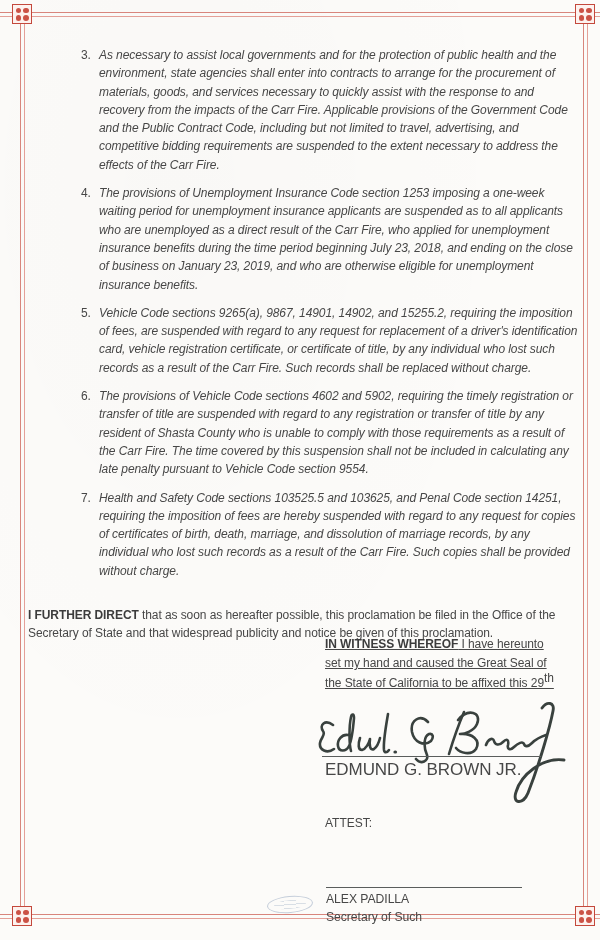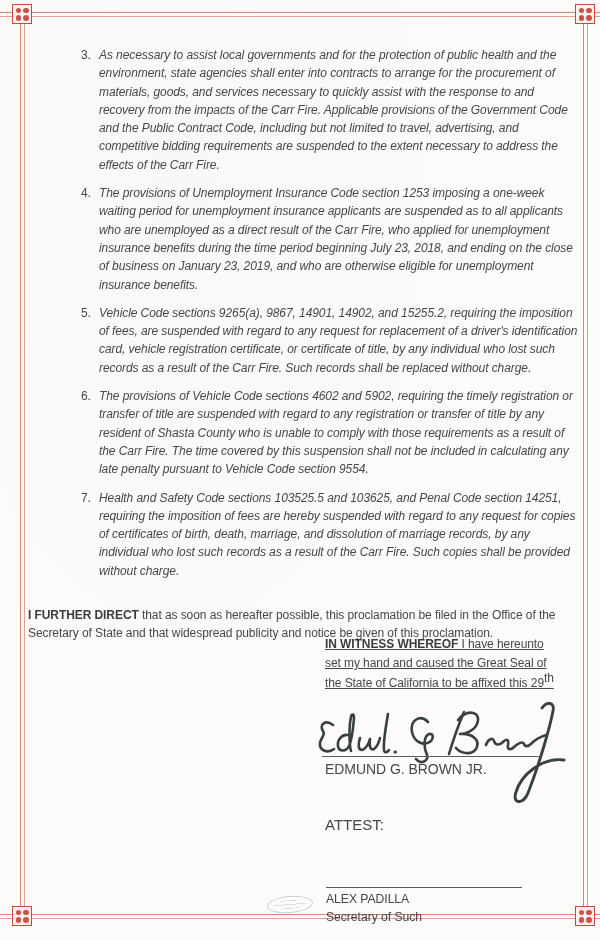--- a/index.html
+++ b/index.html
@@ -54,22 +54,22 @@
   .witness {
     position:absolute; left:325px; top:635px; width:272px;
     font-size:12px; line-height:19.4px; letter-spacing:-0.08px;text-decoration:underline;
   }
   .witness sup { font-size:12px; vertical-align:super; line-height:0; }
 
   .sig-svg { position:absolute; left:318px; top:700px; }
   .sig-rule { position:absolute; left:322px; top:756px; width:219px;
     border-top:1.5px solid #5a5d5c; }
   .gov-block { position:absolute; left:325px; top:761px;
-    font-size:14px; line-height:17.5px; letter-spacing:-0.05px; }
-  .attest { position:absolute; left:325px; top:816px; font-size:15px; }
+    font-size:17px; line-height:17.5px; letter-spacing:-0.05px; }
+  .attest { position:absolute; left:325px; top:816px; font-size:12px; }
 
   .sec-rule { position:absolute; left:326px; top:887px; width:196px;
     border-top:1.5px solid #5a5d5c; }
   .sec-block { position:absolute; left:326px; top:891px;
     font-size:12.2px; line-height:17.5px; letter-spacing:-0.05px; }
 
   .stamp {
     position:absolute; left:267px; top:896px; width:46px; height:17px;
     border:1px solid rgba(125,148,178,0.55); border-radius:50%;
     transform:rotate(-5deg); opacity:0.8;

